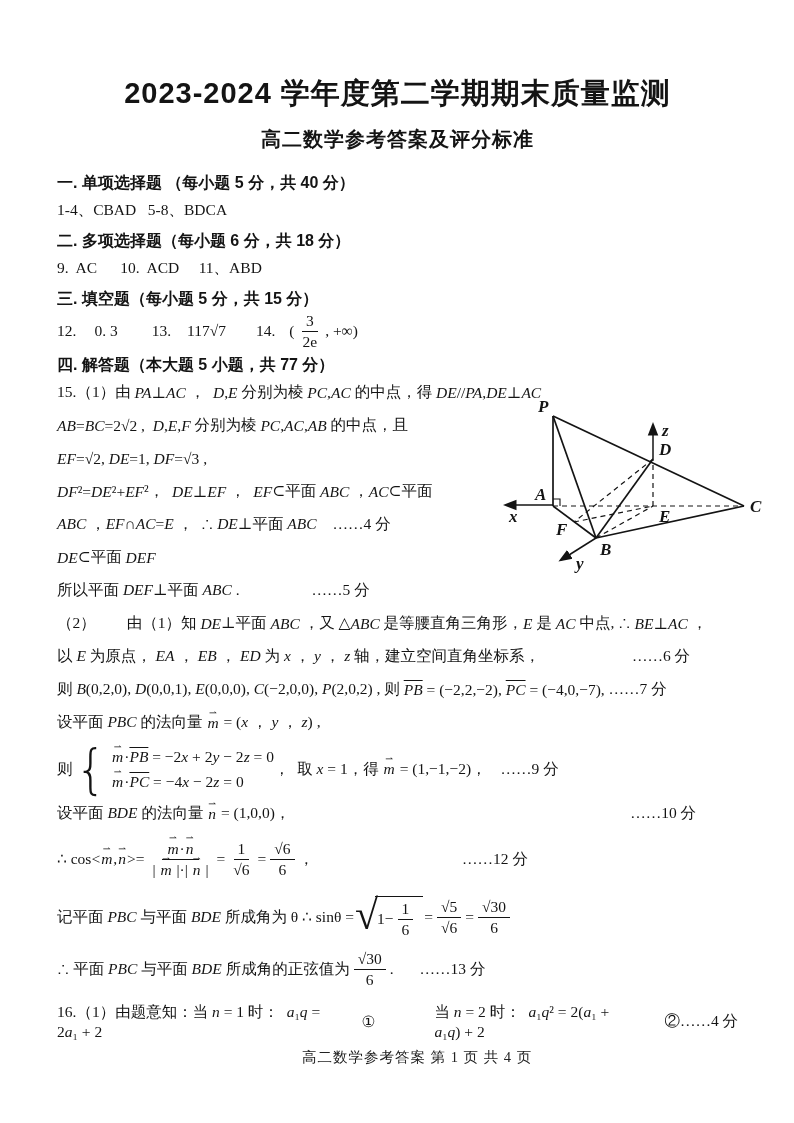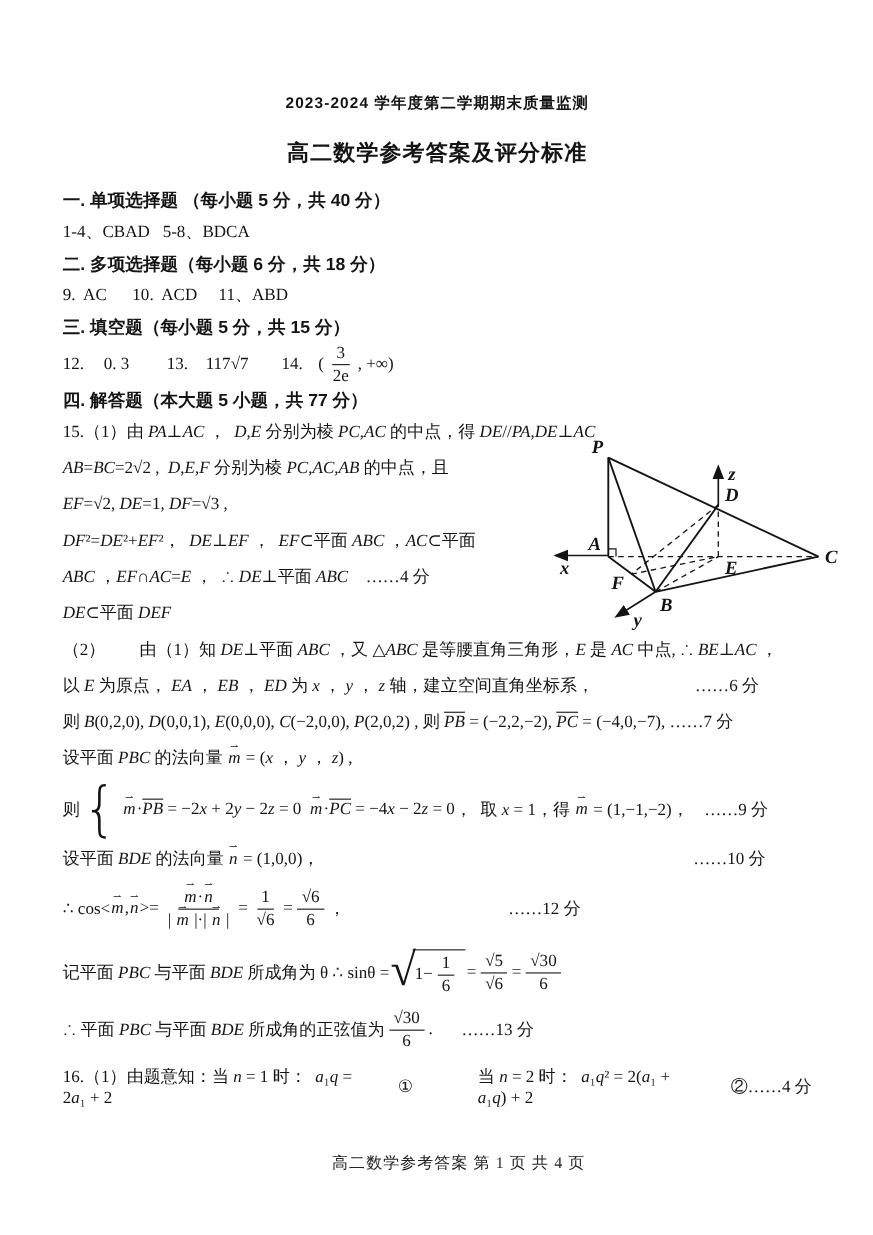--- a/index.html
+++ b/index.html
@@ -11,21 +11,21 @@
     box-sizing:border-box;
     padding:78px 56px 0 57px;
     font-family:"Liberation Serif","DejaVu Serif",serif;
     font-size:15.5px;
     color:#141414;
     overflow:hidden;
   }
   .title{
     text-align:center;
     font-family:"Liberation Sans","DejaVu Sans",sans-serif;
-    font-weight:bold;font-size:14px;line-height:30px;letter-spacing:1px;
+    font-weight:bold;font-size:29px;line-height:30px;letter-spacing:1px;
   }
   .subtitle{
     text-align:center;
     font-family:"Liberation Sans","DejaVu Sans",sans-serif;
     font-weight:bold;font-size:20px;line-height:28px;margin-top:17px;letter-spacing:1px;
   }
   .hd{
     font-family:"Liberation Sans","DejaVu Sans",sans-serif;
     font-weight:bold;font-size:16px;line-height:22px;
   }
@@ -39,21 +39,21 @@
   .frac{display:inline-flex;flex-direction:column;align-items:center;
     vertical-align:middle;margin:0 4px;line-height:1.15;text-align:center;}
   .frac .num{border-bottom:1px solid #141414;padding:0 4px 1px;}
   .frac .den{padding:1px 4px 0;}
   .root{display:inline-flex;align-items:center;margin:0 1px;}
   .rsign{font-size:42px;line-height:0;font-weight:400;transform:translateY(-2px);}
   .rbody{border-top:1.6px solid #141414;display:inline-flex;align-items:center;
     padding:3px 6px 0 2px;margin-left:-3px;}
   .brace{font-size:48px;font-weight:300;line-height:0;transform:scaleY(1.12);
     margin:0 5px 0 3px;font-family:"DejaVu Sans",sans-serif;}
-  .sys-col{display:inline-flex;flex-direction:row;gap:7px;}
+  .sys-col{display:inline-flex;flex-direction:column;gap:7px;}
   .score{white-space:pre;}
   .push{margin-left:auto;}
   .figure{position:absolute;left:490px;top:388px;width:302px;height:200px;}
   .figure text{font-family:"Liberation Serif","DejaVu Serif",serif;
     font-style:italic;font-weight:600;font-size:17px;fill:#141414;}
   .footer{position:absolute;left:0;top:1048px;width:100%;text-align:center;
     font-size:14.5px;color:#222;letter-spacing:1px;padding-left:20px;}
 </style>
 </head>
 <body>
@@ -85,20 +85,24 @@
 
   <div class="line">15.（1）由 <i>PA</i>⊥<i>AC</i> ，  <i>D</i>,<i>E</i> 分别为棱 <i>PC</i>,<i>AC</i> 的中点，得 <i>DE</i>//<i>PA</i>,<i>DE</i>⊥<i>AC</i></div>
   <div class="line"><i>AB</i>=<i>BC</i>=2√2 ,  <i>D</i>,<i>E</i>,<i>F</i> 分别为棱 <i>PC</i>,<i>AC</i>,<i>AB</i> 的中点，且</div>
   <div class="line"><i>EF</i>=√2, <i>DE</i>=1, <i>DF</i>=√3 ,</div>
   <div class="line"><i>DF</i>²=<i>DE</i>²+<i>EF</i>²，  <i>DE</i>⊥<i>EF</i> ，  <i>EF</i>⊂平面 <i>ABC</i> ，<i>AC</i>⊂平面</div>
   <div class="line">
     <span><i>ABC</i> ，<i>EF</i>∩<i>AC</i>=<i>E</i> ，  ∴ <i>DE</i>⊥平面 <i>ABC</i></span>
     <span class="score" style="margin-left:16px">……4 分</span>
   </div>
   <div class="line"><i>DE</i>⊂平面 <i>DEF</i></div>
+  <div class="line">
+    <span>所以平面 <i>DEF</i>⊥平面 <i>ABC</i> .</span>
+    <span class="score" style="margin-left:72px">……5 分</span>
+  </div>
   <div class="line">（2）　　由（1）知 <i>DE</i>⊥平面 <i>ABC</i> ，又 △<i>ABC</i> 是等腰直角三角形，<i>E</i> 是 <i>AC</i> 中点, ∴ <i>BE</i>⊥<i>AC</i> ，</div>
   <div class="line" style="padding-right:48px">
     <span>以 <i>E</i> 为原点， <i>EA</i> ， <i>EB</i> ， <i>ED</i> 为 <i>x</i> ， <i>y</i> ， <i>z</i> 轴，建立空间直角坐标系，</span>
     <span class="score push">……6 分</span>
   </div>
   <div class="line">
     <span>则 <i>B</i>(0,2,0), <i>D</i>(0,0,1), <i>E</i>(0,0,0), <i>C</i>(−2,0,0), <i>P</i>(2,0,2) , 则 </span><span class="ovl">PB</span><span> = (−2,2,−2), </span><span class="ovl">PC</span><span> = (−4,0,−7), </span>
     <span class="score">……7 分</span>
   </div>
   <div class="line">

